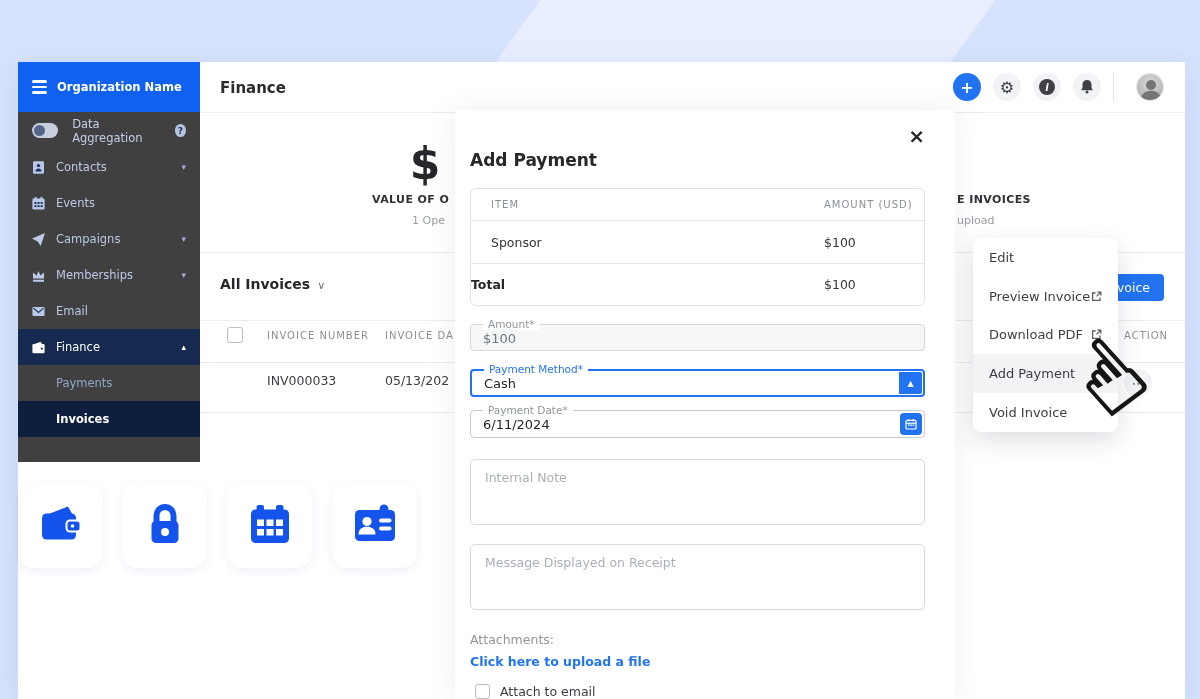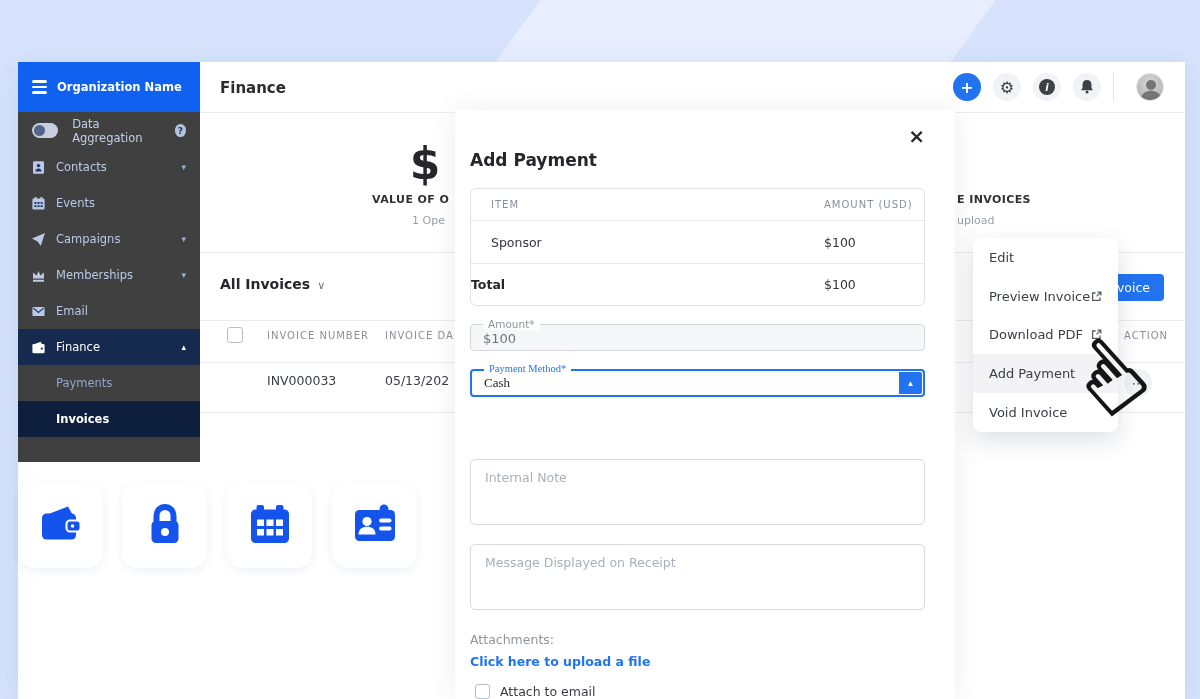--- a/index.html
+++ b/index.html
@@ -79,21 +79,21 @@
   .it-amount { width:100px; }
   .it-row.header span { font-size:10px; letter-spacing:1px; color:#8a8f99; }
   .it-row.body span, .it-row.footer .amt { font-size:12.5px; color:#33353b; }
   .it-total { flex:1; text-align:left; padding-right:28px; font-size:12.5px; font-weight:bold; color:#26262b; }
 
   .field { position:absolute; left:15px; width:455px; border-radius:4px; }
   .field .flabel { position:absolute; top:-7px; left:12px; background:#fff; padding:0 5px; font-size:10.5px; color:#8f959d; }
   .field .fvalue { position:absolute; left:12px; top:50%; transform:translateY(-50%); font-size:13px; color:#26262b; }
   .field.amount { top:214px; height:27px; border:1px solid #d4d7db; background:#f6f7f8; }
   .field.amount .fvalue { color:#6e747c; }
-  .field.method { top:259px; height:28px; border:2px solid #2173f2;font-family:Liberation Serif, serif; }
+  .field.method { top:259px; height:28px; border:2px solid #2173f2; }
   .field.method .flabel { color:#2173f2; top:-8px; }
   .field.method .fvalue { font-weight:500; }
   .sq-btn { position:absolute; right:1px; top:1px; bottom:1px; width:23px; background:#2173f2; border-radius:2px 2px 2px 2px;
             display:flex; align-items:center; justify-content:center; color:#fff; cursor:pointer; }
   .field.method .sq-btn { font-size:8px; border-radius:0 2px 2px 0; }
   .field.date { top:300px; height:28px; border:1px solid #c8ccd2; }
   .field.date .fvalue { font-weight:500; }
   .field.date .sq-btn { right:2px; top:2px; bottom:2px; width:22px; border-radius:4px; }
 
   .note-box { position:absolute; left:15px; width:455px; height:66px; border:1px solid #d7dade; border-radius:5px; background:#fff; }
@@ -271,20 +271,34 @@
       <span class="flabel">Amount*</span>
       <span class="fvalue">$100</span>
     </div>
 
     <div class="field method">
       <span class="flabel">Payment Method*</span>
       <span class="fvalue">Cash</span>
       <span class="sq-btn">▲</span>
     </div>
 
+    <div class="field date">
+      <span class="flabel">Payment Date*</span>
+      <span class="fvalue">6/11/2024</span>
+      <span class="sq-btn">
+        <svg width="12" height="12" viewBox="0 0 12 12">
+            <rect x="1" y="2.4" width="10" height="8.6" rx="1" fill="none" stroke="#fff" stroke-width="1.2"></rect>
+            <path d="M1 5.2 H11" stroke="#fff" stroke-width="1.2"></path>
+            <path d="M3.6 1 V3.2 M8.4 1 V3.2" stroke="#fff" stroke-width="1.2"></path>
+            <rect x="3" y="6.5" width="1.6" height="1.4" fill="#fff"></rect>
+            <rect x="5.3" y="6.5" width="1.6" height="1.4" fill="#fff"></rect>
+            <rect x="7.6" y="6.5" width="1.6" height="1.4" fill="#fff"></rect>
+          </svg>
+      </span>
+    </div>
 
     <div class="note-box n1">
       <span class="ph">Internal Note</span>
     </div>
     <div class="note-box n2">
       <span class="ph">Message Displayed on Receipt</span>
     </div>
 
     <div class="attach-label">Attachments:</div>
     <div class="upload-link">Click here to upload a file</div>

